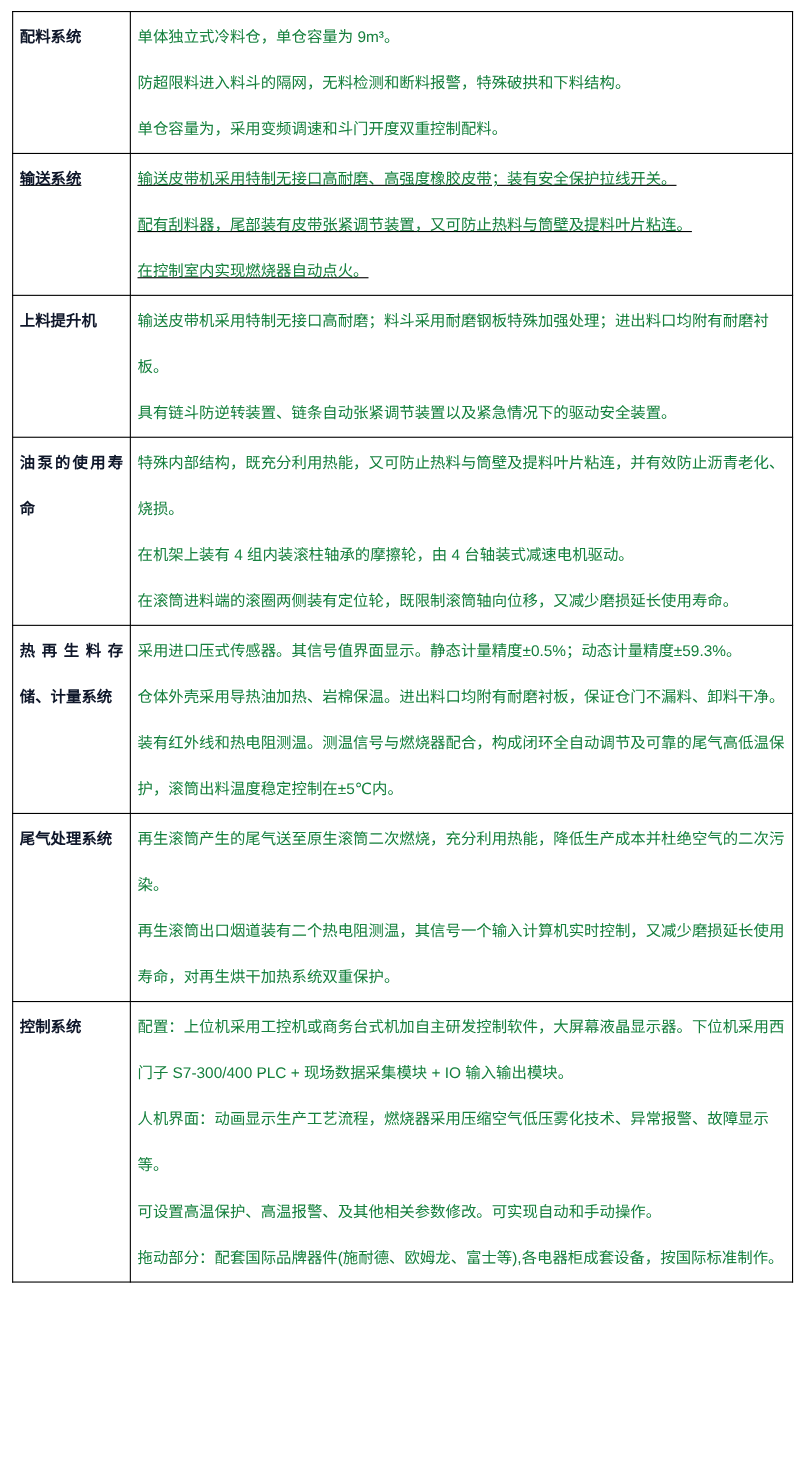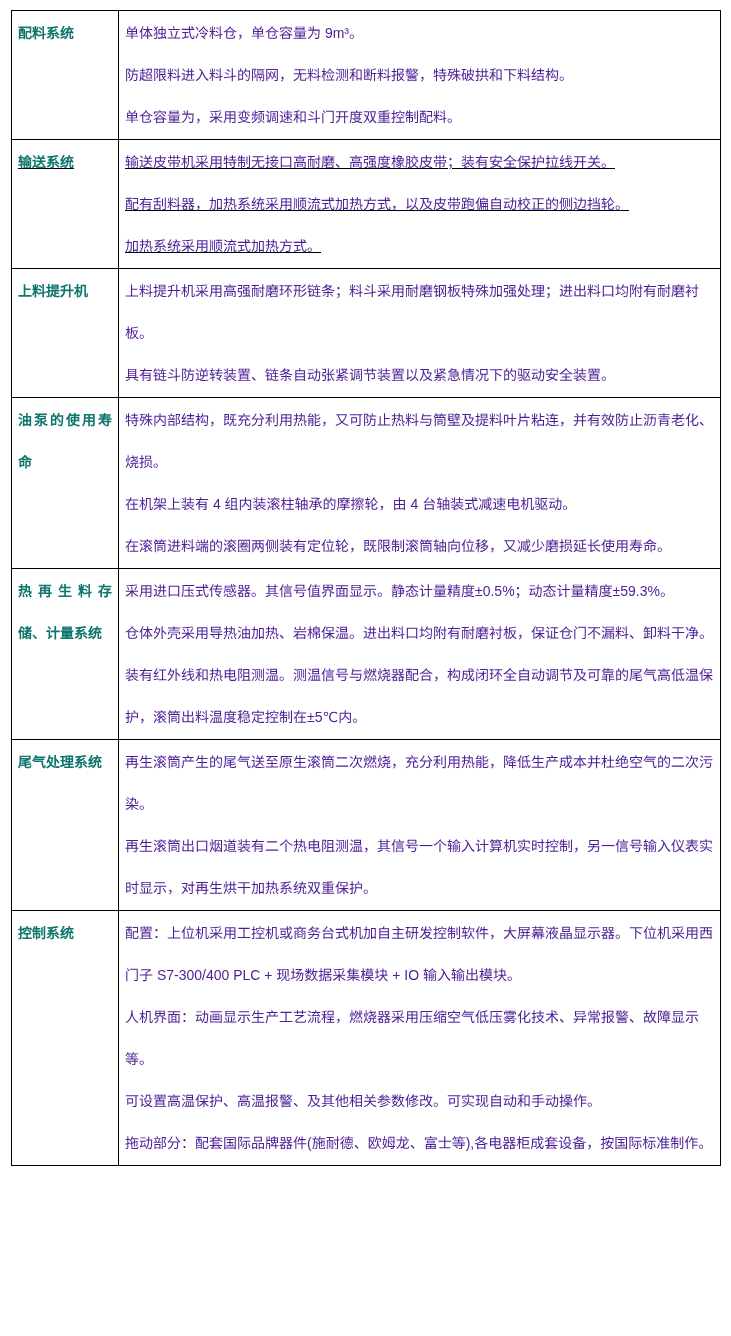--- a/index.html
+++ b/index.html
@@ -25,25 +25,25 @@
       vertical-align: top;
       box-sizing: border-box;
       padding: 1px 6px;
       font-size: 14px;
       line-height: 42px;
       overflow: hidden;
     }
     td.label-cell {
       width: 107px;
       font-weight: bold;
-      color: #0f766e;
+      color: #0f172a;
       text-align: justify;
     }
     td.desc-cell {
-      color: #4c1d95;
+      color: #15803d;
     }
     td.desc-cell p {
       margin: 0;
       padding: 0;
       word-break: break-all;
     }
     tr.r0 { height: 128px; }
     tr.r1 { height: 127px; text-decoration: underline; }
     tr.r2 { height: 92px;  }
     tr.r3 { height: 213px; }
@@ -68,31 +68,31 @@
         <p>单仓容量为，采用变频调速和斗门开度双重控制配料。</p>
       </td>
     </tr>
 
     <tr class="r1">
       <td class="label-cell">
         <span>输送系统</span>
       </td>
       <td class="desc-cell">
         <p>输送皮带机采用特制无接口高耐磨、高强度橡胶皮带；装有安全保护拉线开关。</p>
-        <p>配有刮料器，加热系统采用顺流式加热方式，以及皮带跑偏自动校正的侧边挡轮。</p>
-        <p>加热系统采用顺流式加热方式。</p>
+        <p>配有刮料器，尾部装有皮带张紧调节装置，又可防止热料与筒壁及提料叶片粘连。</p>
+        <p>在控制室内实现燃烧器自动点火。</p>
       </td>
     </tr>
 
     <tr class="r2">
       <td class="label-cell">
         <span>上料提升机</span>
       </td>
       <td class="desc-cell">
-        <p>上料提升机采用高强耐磨环形链条；料斗采用耐磨钢板特殊加强处理；进出料口均附有耐磨衬板。</p>
+        <p>输送皮带机采用特制无接口高耐磨；料斗采用耐磨钢板特殊加强处理；进出料口均附有耐磨衬板。</p>
         <p>具有链斗防逆转装置、链条自动张紧调节装置以及紧急情况下的驱动安全装置。</p>
       </td>
     </tr>
 
 
     <tr class="r4">
       <td class="label-cell">
         <span>油泵的使用寿命</span>
       </td>
       <td class="desc-cell">
@@ -112,21 +112,21 @@
         <p>装有红外线和热电阻测温。测温信号与燃烧器配合，构成闭环全自动调节及可靠的尾气高低温保护，滚筒出料温度稳定控制在±5℃内。</p>
       </td>
     </tr>
 
     <tr class="r6">
       <td class="label-cell">
         <span>尾气处理系统</span>
       </td>
       <td class="desc-cell">
         <p>再生滚筒产生的尾气送至原生滚筒二次燃烧，充分利用热能，降低生产成本并杜绝空气的二次污染。</p>
-        <p>再生滚筒出口烟道装有二个热电阻测温，其信号一个输入计算机实时控制，另一信号输入仪表实时显示，对再生烘干加热系统双重保护。</p>
+        <p>再生滚筒出口烟道装有二个热电阻测温，其信号一个输入计算机实时控制，又减少磨损延长使用寿命，对再生烘干加热系统双重保护。</p>
       </td>
     </tr>
 
     <tr class="r7">
       <td class="label-cell">
         <span>控制系统</span>
       </td>
       <td class="desc-cell">
         <p>配置：上位机采用工控机或商务台式机加自主研发控制软件，大屏幕液晶显示器。下位机采用西门子 S7-300/400 PLC + 现场数据采集模块 + IO 输入输出模块。</p>
         <p>人机界面：动画显示生产工艺流程，燃烧器采用压缩空气低压雾化技术、异常报警、故障显示等。</p>

